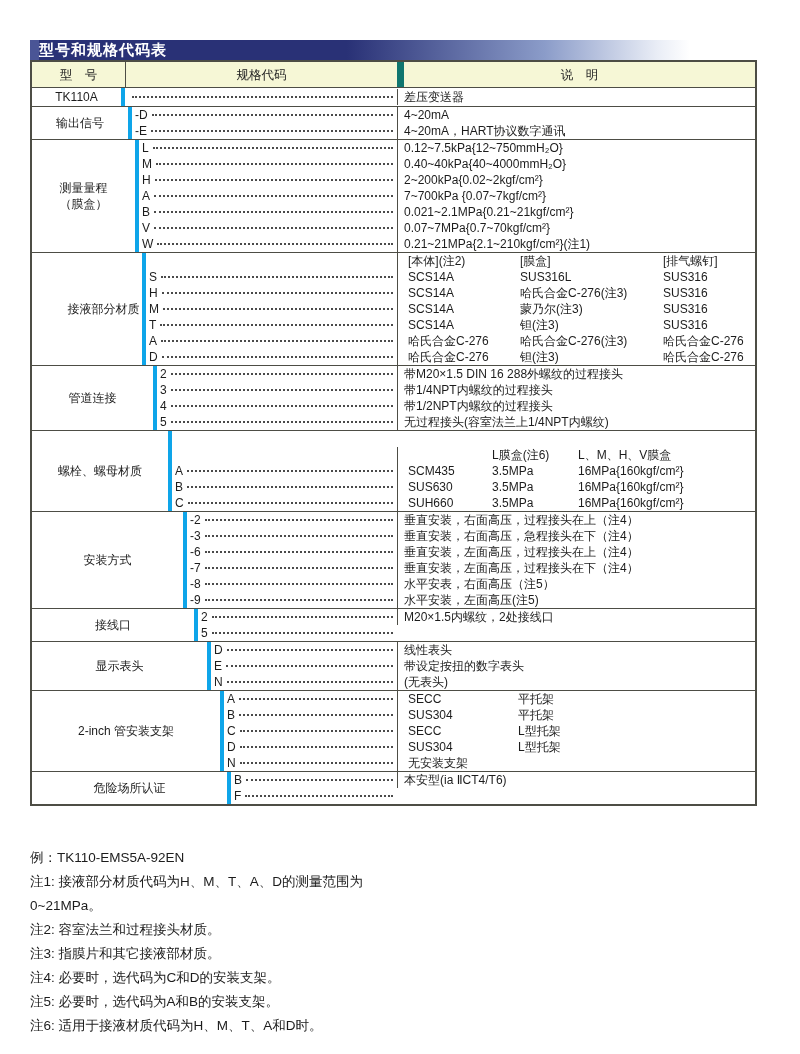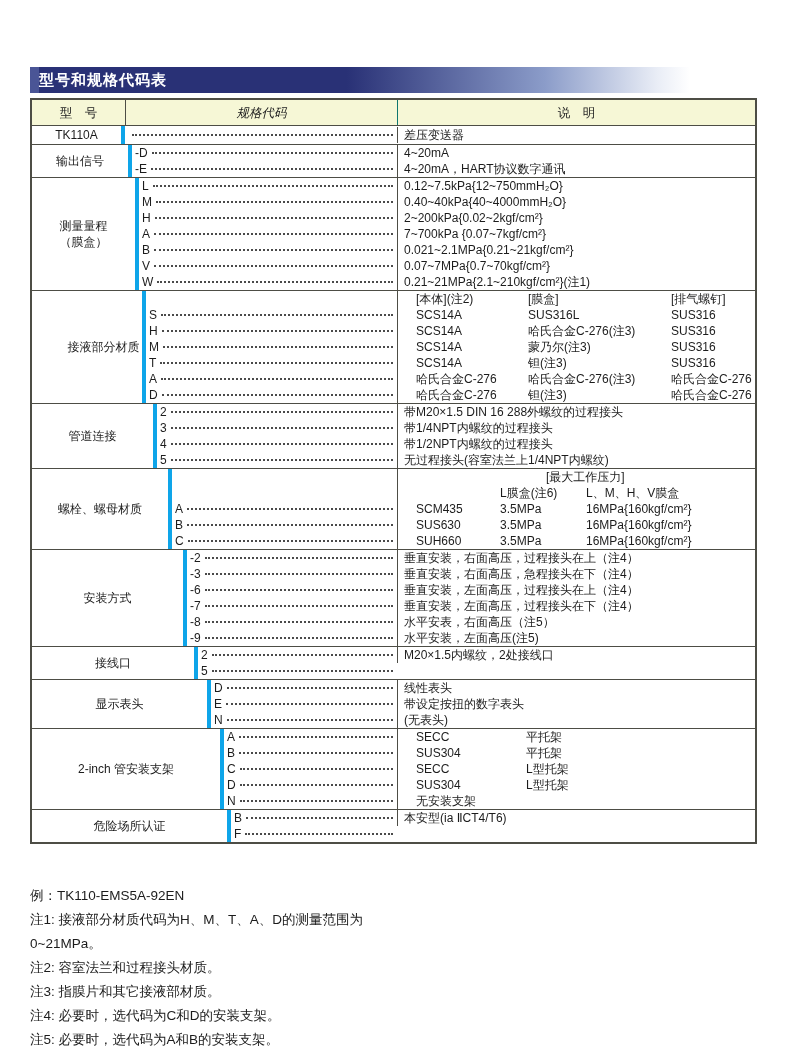--- a/index.html
+++ b/index.html
@@ -5,54 +5,54 @@
   html,body{margin:0;padding:0;background:#ffffff;}
   body{
     width:800px;height:1054px;position:relative;
     font-family:"Liberation Sans","DejaVu Sans",sans-serif;
     color:#1c1c1c;-webkit-font-smoothing:antialiased;
   }
   .page{position:absolute;left:30px;top:0;width:727px;}
 
   
   .title-bar{
-    margin-top:67px;height:26px;width:660px;
+    margin-top:40px;height:20px;width:660px;
     background:linear-gradient(90deg,#4a5596 0,#4a5596 1.3%,#293176 1.3%,#293176 48%,#8b9cc9 78%,#e9edf6 95%,#ffffff 100%);
     color:#ffffff;font-size:15px;font-weight:bold;
     display:flex;align-items:center;padding-left:9px;box-sizing:border-box;
     letter-spacing:1px;
   }
 
   
   .spec-table{
-    margin-top:5px;border:2px solid #4d4d45;box-sizing:border-box;width:727px;
+    border:2px solid #4d4d45;box-sizing:border-box;width:727px;
     font-size:12px;line-height:16px;
   }
   .thead{display:flex;background:#f6f7d6;border-bottom:1px solid #4d4d45;height:25px;}
   .thead .hc{display:flex;align-items:center;justify-content:center;font-size:12.5px;color:#222;}
   .thead .h1{width:93px;border-right:1px solid #4d4d45;}
-  .thead .h2{width:271px;border-right:1px solid #0f766e;font-style:italic;}
+  .thead .h2{width:271px;border-right:7px solid #0f766e;}
   .thead .h3{flex:1;}
 
   
   .section{display:flex;border-top:1px solid #4d4d45;}
   .section:first-of-type{border-top:none;}
   .label{
     border-right:4px solid #0ea5e9;box-sizing:border-box;flex:0 0 auto;
     display:flex;flex-direction:column;justify-content:center;align-items:center;
     text-align:center;padding:1px 2px;
   }
   .sec-body{flex:1;display:flex;flex-direction:column;justify-content:center;}
   .line{display:flex;min-height:16px;}
   .codezone{display:flex;align-items:center;box-sizing:border-box;padding-left:3px;flex:0 0 auto;}
   .code{white-space:pre;padding-right:2px;}
   .leader{flex:1;height:0;align-self:center;border-bottom:2px dotted #4a4a4a;margin:0 4px 0 2px;}
   .desc{flex:1;border-left:1px solid #4d4d45;box-sizing:border-box;padding-left:6px;white-space:pre;}
   .desc.title-line{padding-left:148px;}
-  .desc.grid{display:grid;padding-left:12px;}
+  .desc.grid{display:grid;padding-left:4px;}
   .desc.grid > div{padding-left:6px;white-space:pre;}
   .grid.mat3{grid-template-columns:112px 143px 1fr;}
   .grid.bolt3{grid-template-columns:84px 86px 1fr;}
   .grid.two2{grid-template-columns:110px 1fr;}
 
   
   .footer{margin-top:40px;font-size:13.5px;line-height:24px;color:#1c1c1c;}
   .footer .fline{white-space:pre-wrap;}
 </style>
 </head>
@@ -251,21 +251,20 @@
             </div>
           </div>
         </div>
         <div class="section">
           <div class="label" style="width: 140px;">
             <div>螺栓、螺母材质</div>
           </div>
           <div class="sec-body">
             <div class="line">
               <div class="codezone" style="width: 225px;"></div>
-              <div class="desc title-line">[最大工作压力]</div>
             </div>
             <div class="line">
               <div class="codezone" style="width: 225px;"></div>
               <div class="desc grid bolt3"><div></div><div>L膜盒(注6)</div><div>L、M、H、V膜盒</div></div>
             </div>
             <div class="line">
               <div class="codezone" style="width: 225px;">
                 <span class="code">A</span>
                 <span class="leader"></span>
               </div>

